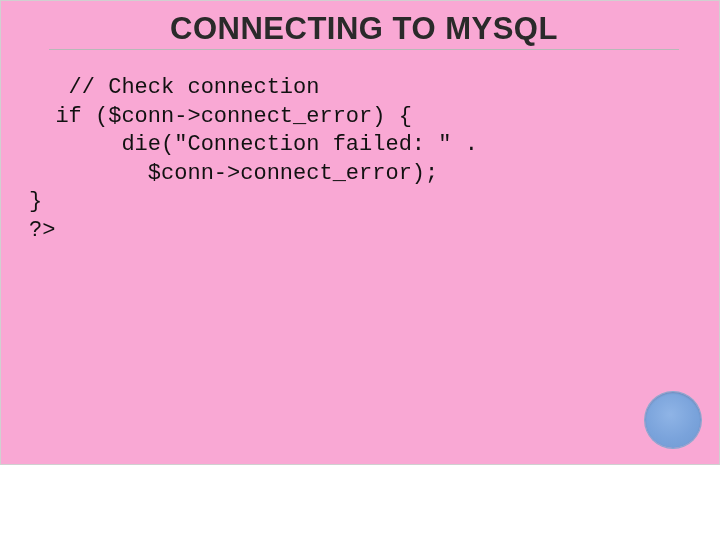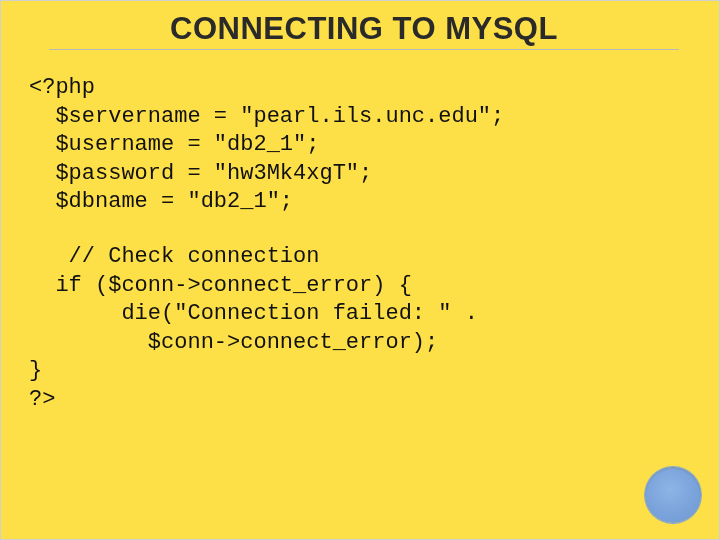--- a/index.html
+++ b/index.html
@@ -4,22 +4,22 @@
 <style>
   * { margin: 0; padding: 0; box-sizing: border-box; }
   html, body { width: 720px; height: 540px; overflow: hidden; }
   body {
     background: #ffffff;
     font-family: "Courier New", monospace;
     position: relative;
   }
   .slide {
     width: 720px;
-    height: 540px;
-    background: #fde047;
+    height: 465px;
+    background: #f9a8d4;
     border: 1px solid #d0d0d0;
     position: relative;
     padding: 10px 20px 20px 28px;
   }
   .title {
     font-family: "Century Gothic", "Segoe UI", Arial, sans-serif;
     font-variant: small-caps;
     font-size: 31px;
     color: #2a2a2a;
     text-align: center;
@@ -50,25 +50,20 @@
 </style>
 </head>
 <body>
 
 <div class="slide">
 
   <h1 class="title">
     <span class="big">C</span><span>ONNECTING</span><span> TO </span><span class="big">M</span><span>Y</span><span class="big">SQL</span>
   </h1>
 
-  <div class="code block">&lt;?php
-  $servername = "pearl.ils.unc.edu";
-  $username = "db2_1";
-  $password = "hw3Mk4xgT";
-  $dbname = "db2_1";</div>
 
 
   <div class="code">   // Check connection
   if ($conn-&gt;connect_error) {
        die("Connection failed: " .
          $conn-&gt;connect_error);
 }
 ?&gt;</div>
 
   <div class="circle"></div>

